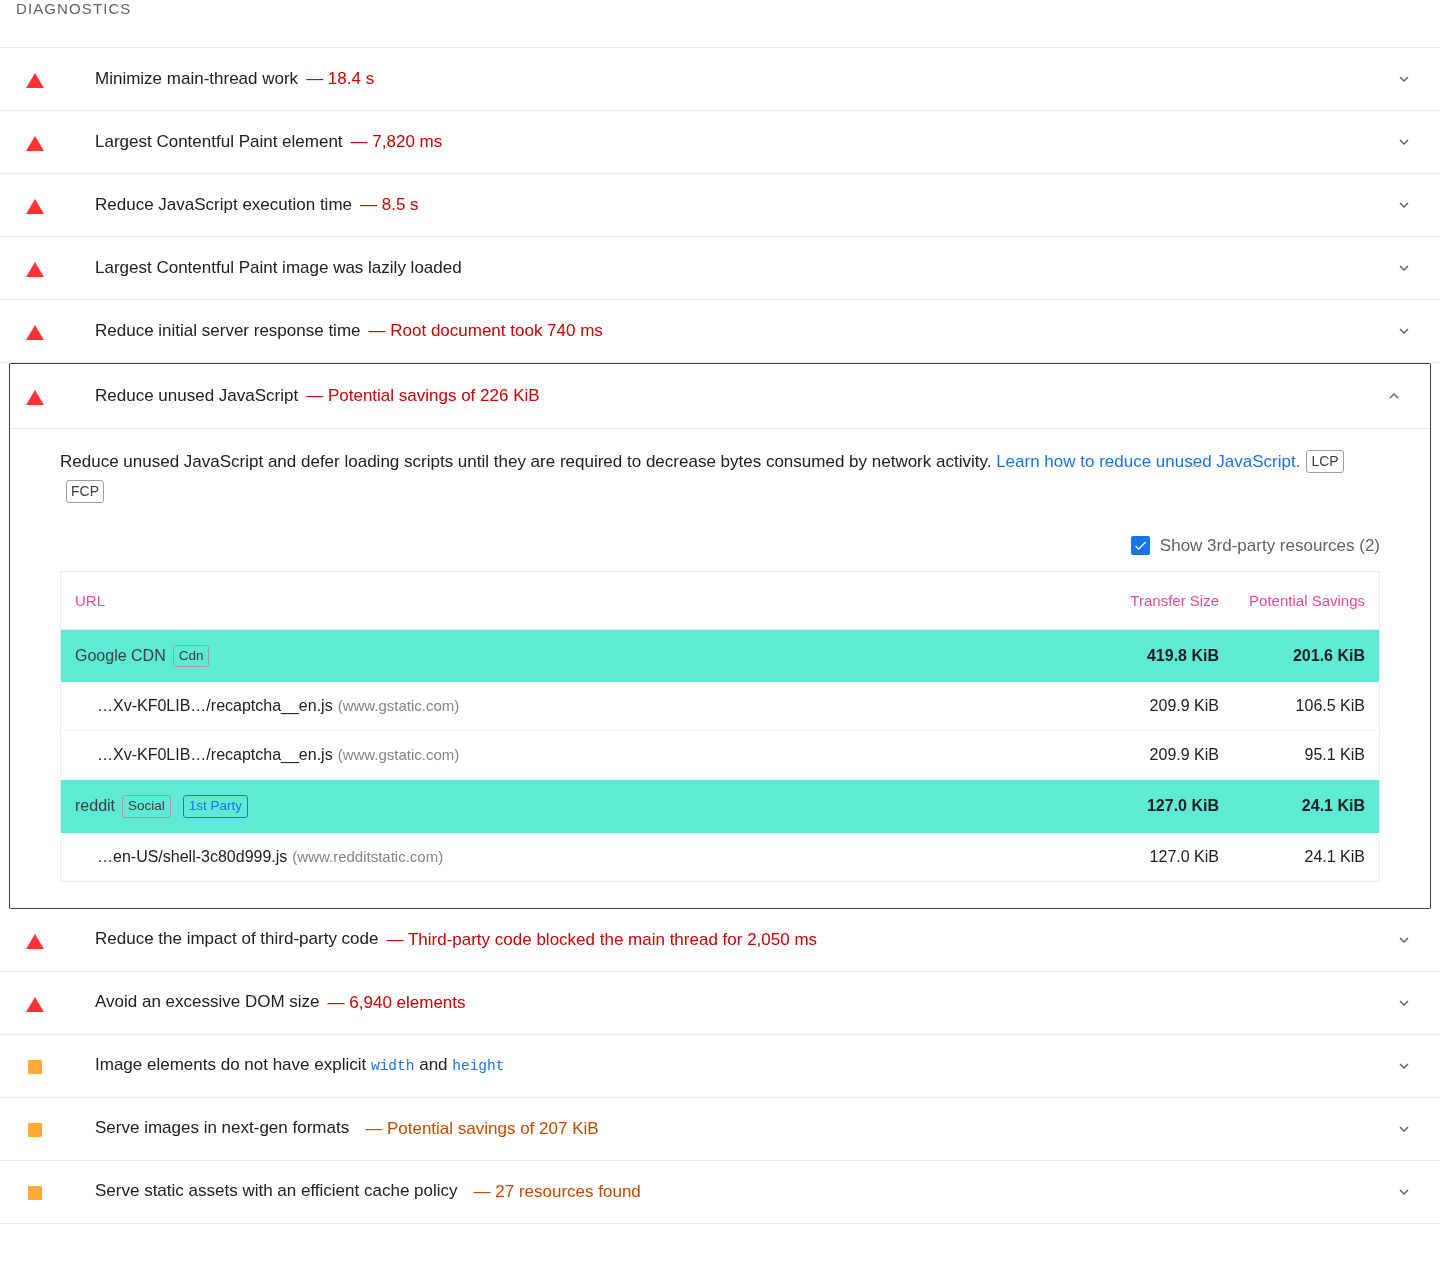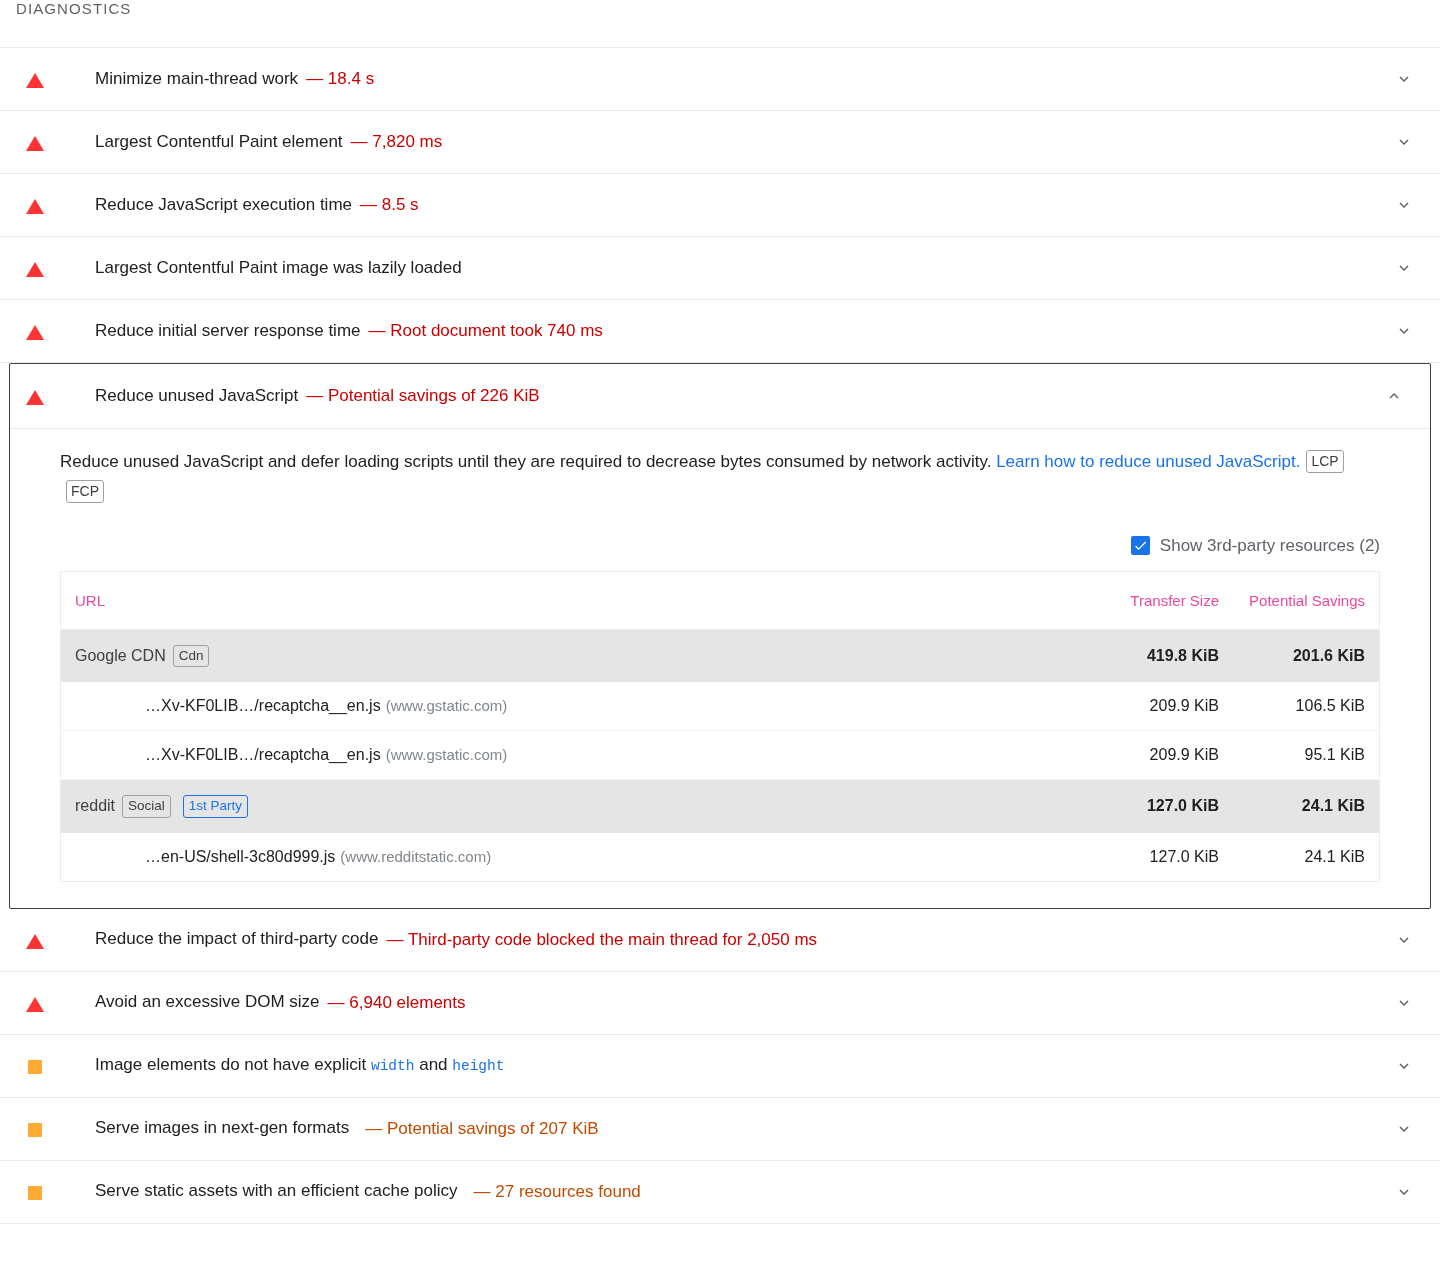--- a/index.html
+++ b/index.html
@@ -194,21 +194,21 @@
   th.c-size { text-align: right; width: 150px; }
   th.c-sav  { text-align: right; width: 118px; }
 
   table.res td {
     font-size: 16px;
     padding: 15px 14px;
     border-bottom: 1px solid #f1f3f4;
     color: #202124;
   }
   tr.group td {
-    background: #e5e5e5;
+    background: #5eead4;
     font-weight: bold;
     border-bottom: none;
   }
   tr.group td.c-url { font-weight: 400; color: #3c4043; }
   td.c-size, td.c-sav { text-align: right; white-space: nowrap; }
   tr.child td.c-url { padding-left: 36px; }
   tr.child:last-child td { border-bottom: none; }
 
   .entity-name { font-size: 16px; color: #3c4043; }
   .chip {
@@ -220,21 +220,21 @@
     padding: 3px 5px 4px;
     color: #3c4043;
     margin-left: 7px;
     vertical-align: 1px;
   }
   .chip.first-party {
     border-color: #1a73e8;
     color: #1a73e8;
     margin-left: 12px;
   }
-  .url-main { color: #202124; margin-left: 48px; }
+  .url-main { color: #202124; }
   .url-host { color: #80868b; font-size: 15px; margin-left: 5px; }
 </style>
 </head>
 <body>
 
 <div class="panel">
 
   <div class="section-header">
     <span>DIAGNOSTICS</span>
   </div>

